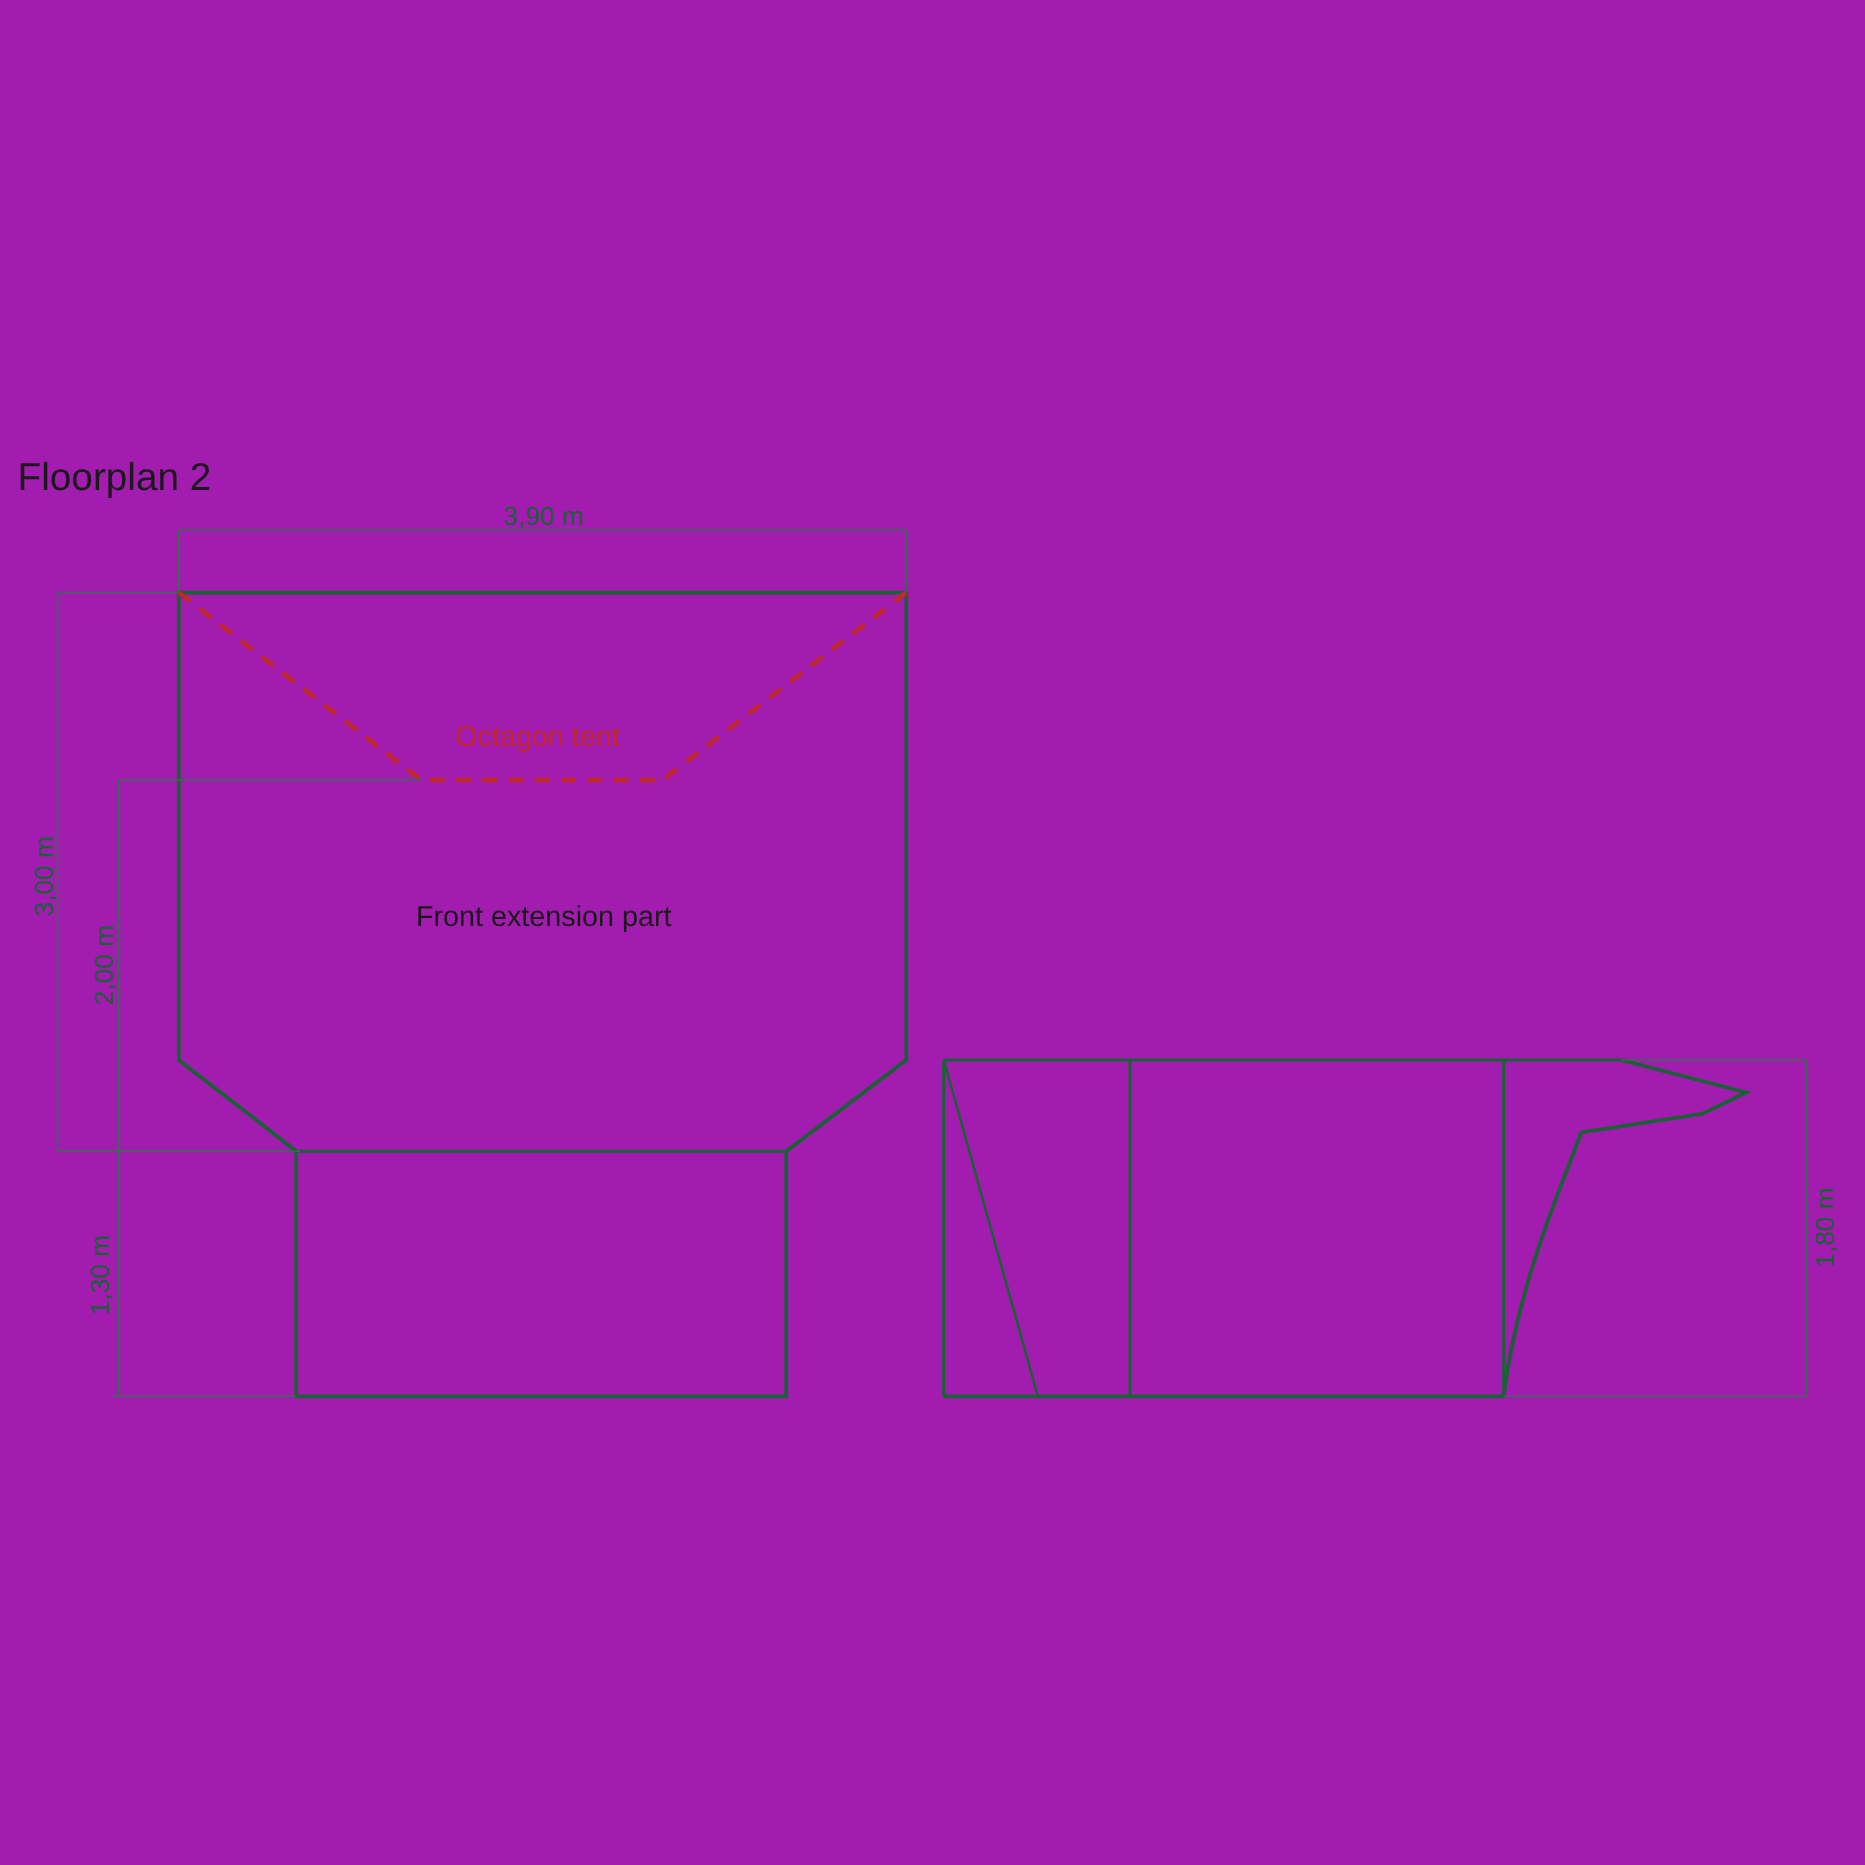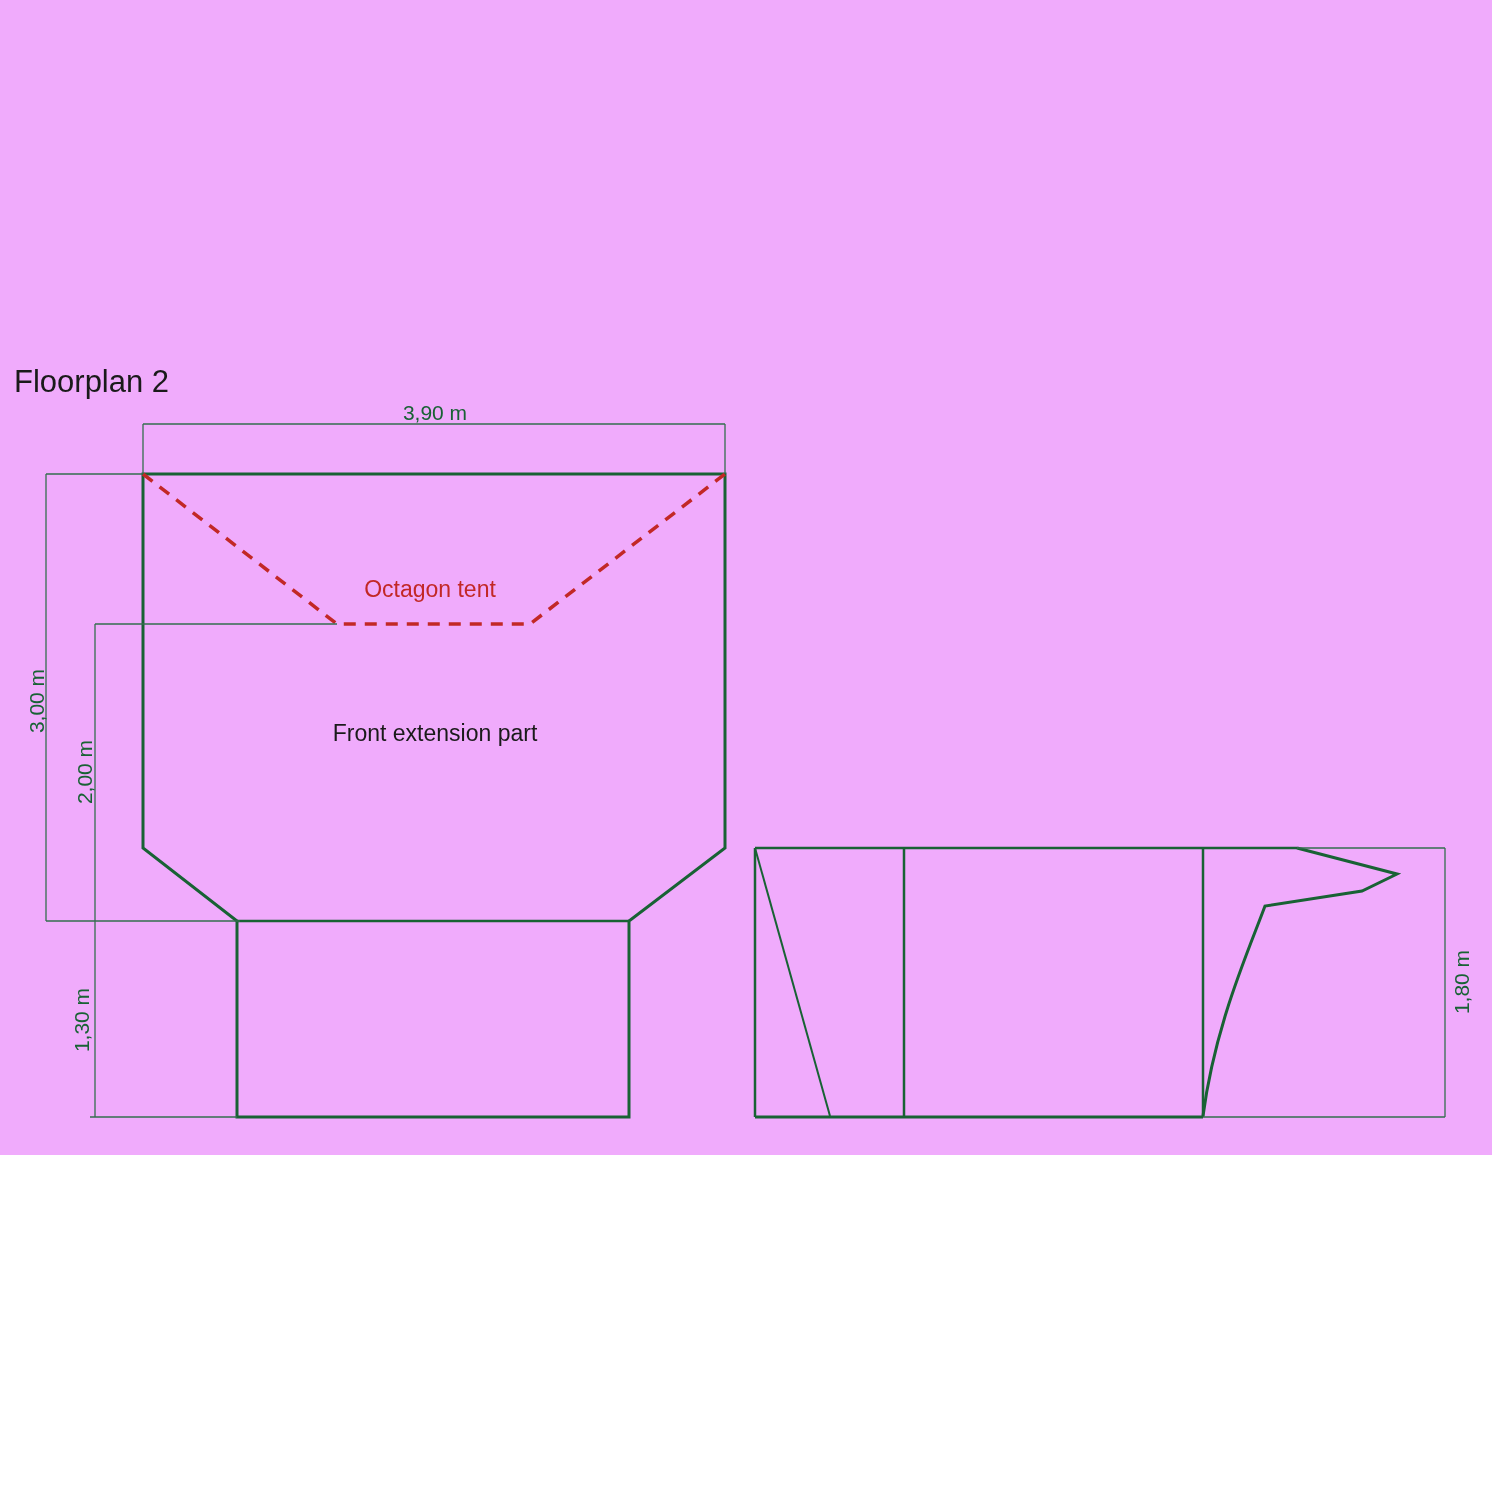--- a/index.html
+++ b/index.html
@@ -6,22 +6,22 @@
     margin: 0;
     padding: 0;
     background: #ffffff;
     width: 1492px;
     height: 1492px;
     font-family: "Liberation Sans", sans-serif;
   }
   .canvas {
     position: relative;
     width: 1492px;
-    height: 1155px;
-    background: #f0abfc;
+    height: 1492px;
+    background: #a21caf;
     overflow: hidden;
   }
   svg { display: block; }
   .title-text {
     font-family: "Liberation Sans", sans-serif;
     font-size: 31px;
     font-weight: 400;
   }
   .dim-text {
     font-family: "Liberation Sans", sans-serif;

